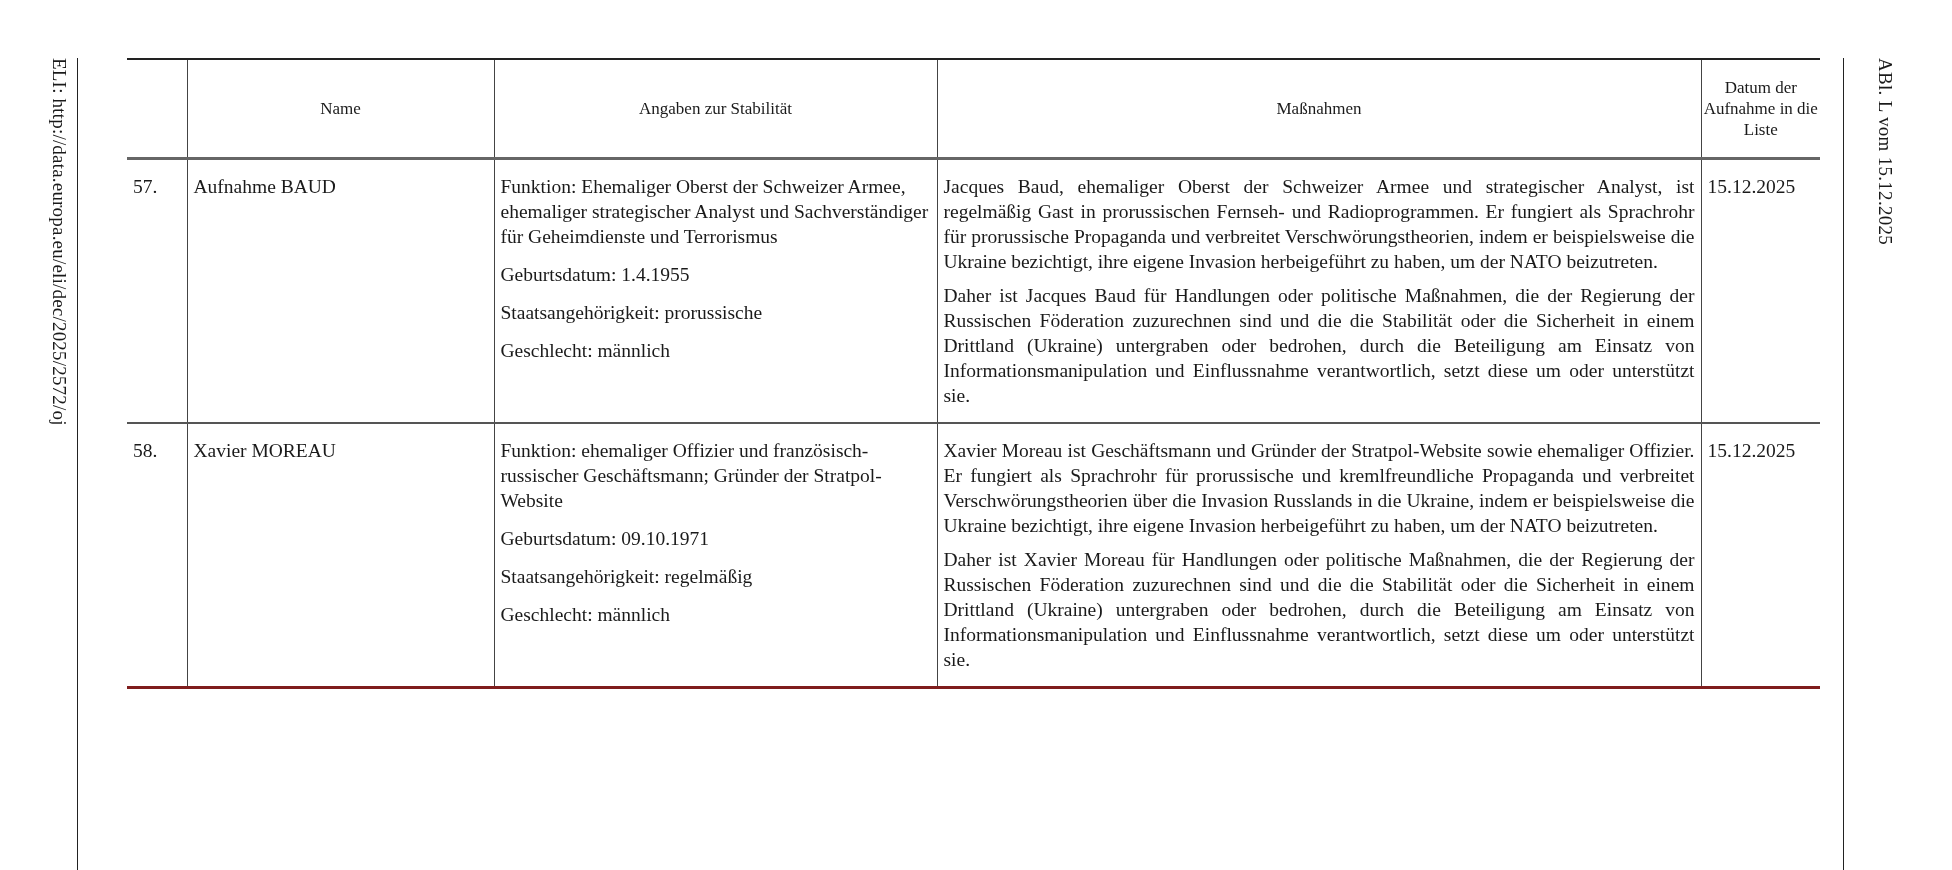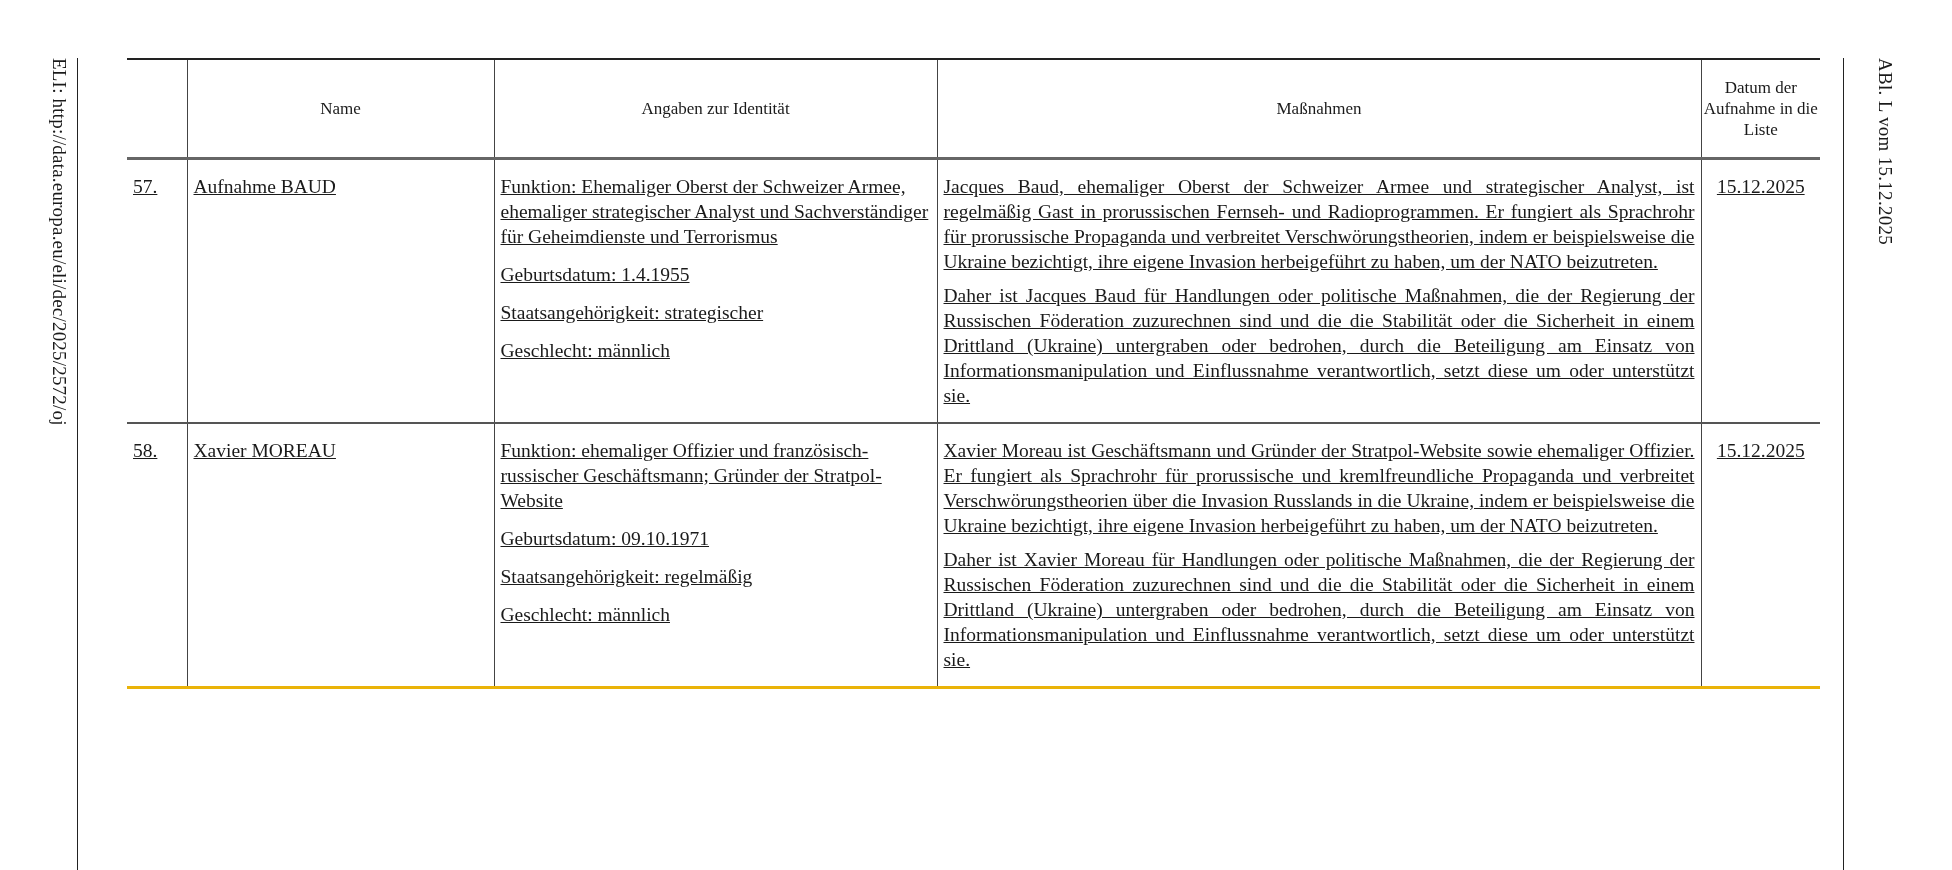--- a/index.html
+++ b/index.html
@@ -11,25 +11,25 @@
   .side-left { position: absolute; left: 30px; top: 58px; width: 40px; height: 430px;
                writing-mode: vertical-rl; font-size: 19px; letter-spacing: 0.2px; }
   .side-right { position: absolute; left: 1856px; top: 58px; width: 40px; height: 230px;
                 writing-mode: vertical-rl; font-size: 19px; letter-spacing: 0.3px; }
   table.entries { position: absolute; left: 127px; top: 58px; width: 1693px;
                   border-collapse: collapse; table-layout: fixed; font-size: 19.5px; line-height: 25px; }
   table.entries th { font-weight: normal; font-size: 17px; line-height: 21px; text-align: center;
                      vertical-align: middle; height: 97px; padding: 0 0; }
   table.entries thead tr { border-top: 2px solid #222; border-bottom: 3px solid #666; }
   table.entries tbody tr { border-bottom: 2px solid #555; }
-  table.entries tbody tr:last-child { border-bottom: 3px solid #eab308; }
+  table.entries tbody tr:last-child { border-bottom: 3px solid #7f1d1d; }
   table.entries th + th, table.entries td + td { border-left: 1.5px solid #444; }
-  table.entries td { vertical-align: top; padding: 14px 6px 14px 6px; text-decoration: underline; }
+  table.entries td { vertical-align: top; padding: 14px 6px 14px 6px; }
   td.num { padding-left: 0; }
-  td.date, th.date { text-align: center; }
+  td.date, th.date { text-align: left; }
   .para { margin: 0 0 9px 0; }
   .para:last-child { margin-bottom: 0; }
   .identity .para { margin-bottom: 13px; }
   .just { text-align: justify; margin-left: 40px; }
 </style>
 </head>
 <body>
 
 <div class="side-left">ELI: http://data.europa.eu/eli/dec/2025/2572/oj</div>
 <div class="vrule left"></div>
@@ -42,33 +42,33 @@
     <col style="width:60px">
     <col style="width:307px">
     <col style="width:443px">
     <col style="width:764px">
     <col style="width:119px">
   </colgroup>
   <thead>
     <tr>
       <th></th>
       <th>Name</th>
-      <th>Angaben zur Identität</th>
+      <th>Angaben zur Stabilität</th>
       <th>Maßnahmen</th>
       <th class="date">Datum der Aufnahme in die Liste</th>
     </tr>
   </thead>
   <tbody>
     <tr>
       <td class="num">57.</td>
       <td>Aufnahme BAUD</td>
       <td class="identity">
         <div class="para">Funktion: Ehemaliger Oberst der Schweizer Armee, ehemaliger strategischer Analyst und Sachverständiger für Geheimdienste und Terrorismus</div>
         <div class="para">Geburtsdatum: 1.4.1955</div>
-        <div class="para">Staatsangehörigkeit: strategischer</div>
+        <div class="para">Staatsangehörigkeit: prorussische</div>
         <div class="para">Geschlecht: männlich</div>
       </td>
       <td class="just">
         <div class="para">Jacques Baud, ehemaliger Oberst der Schweizer Armee und strategischer Analyst, ist regelmäßig Gast in prorussischen Fernseh- und Radioprogrammen. Er fungiert als Sprachrohr für prorussische Propaganda und verbreitet Verschwörungstheorien, indem er beispielsweise die Ukraine bezichtigt, ihre eigene Invasion herbeigeführt zu haben, um der NATO beizutreten.</div>
         <div class="para">Daher ist Jacques Baud für Handlungen oder politische Maßnahmen, die der Regierung der Russischen Föderation zuzurechnen sind und die die Stabilität oder die Sicherheit in einem Drittland (Ukraine) untergraben oder bedrohen, durch die Beteiligung am Einsatz von Informationsmanipulation und Einflussnahme verantwortlich, setzt diese um oder unterstützt sie.</div>
       </td>
       <td class="date">15.12.2025</td>
     </tr>
     <tr>
       <td class="num">58.</td>

